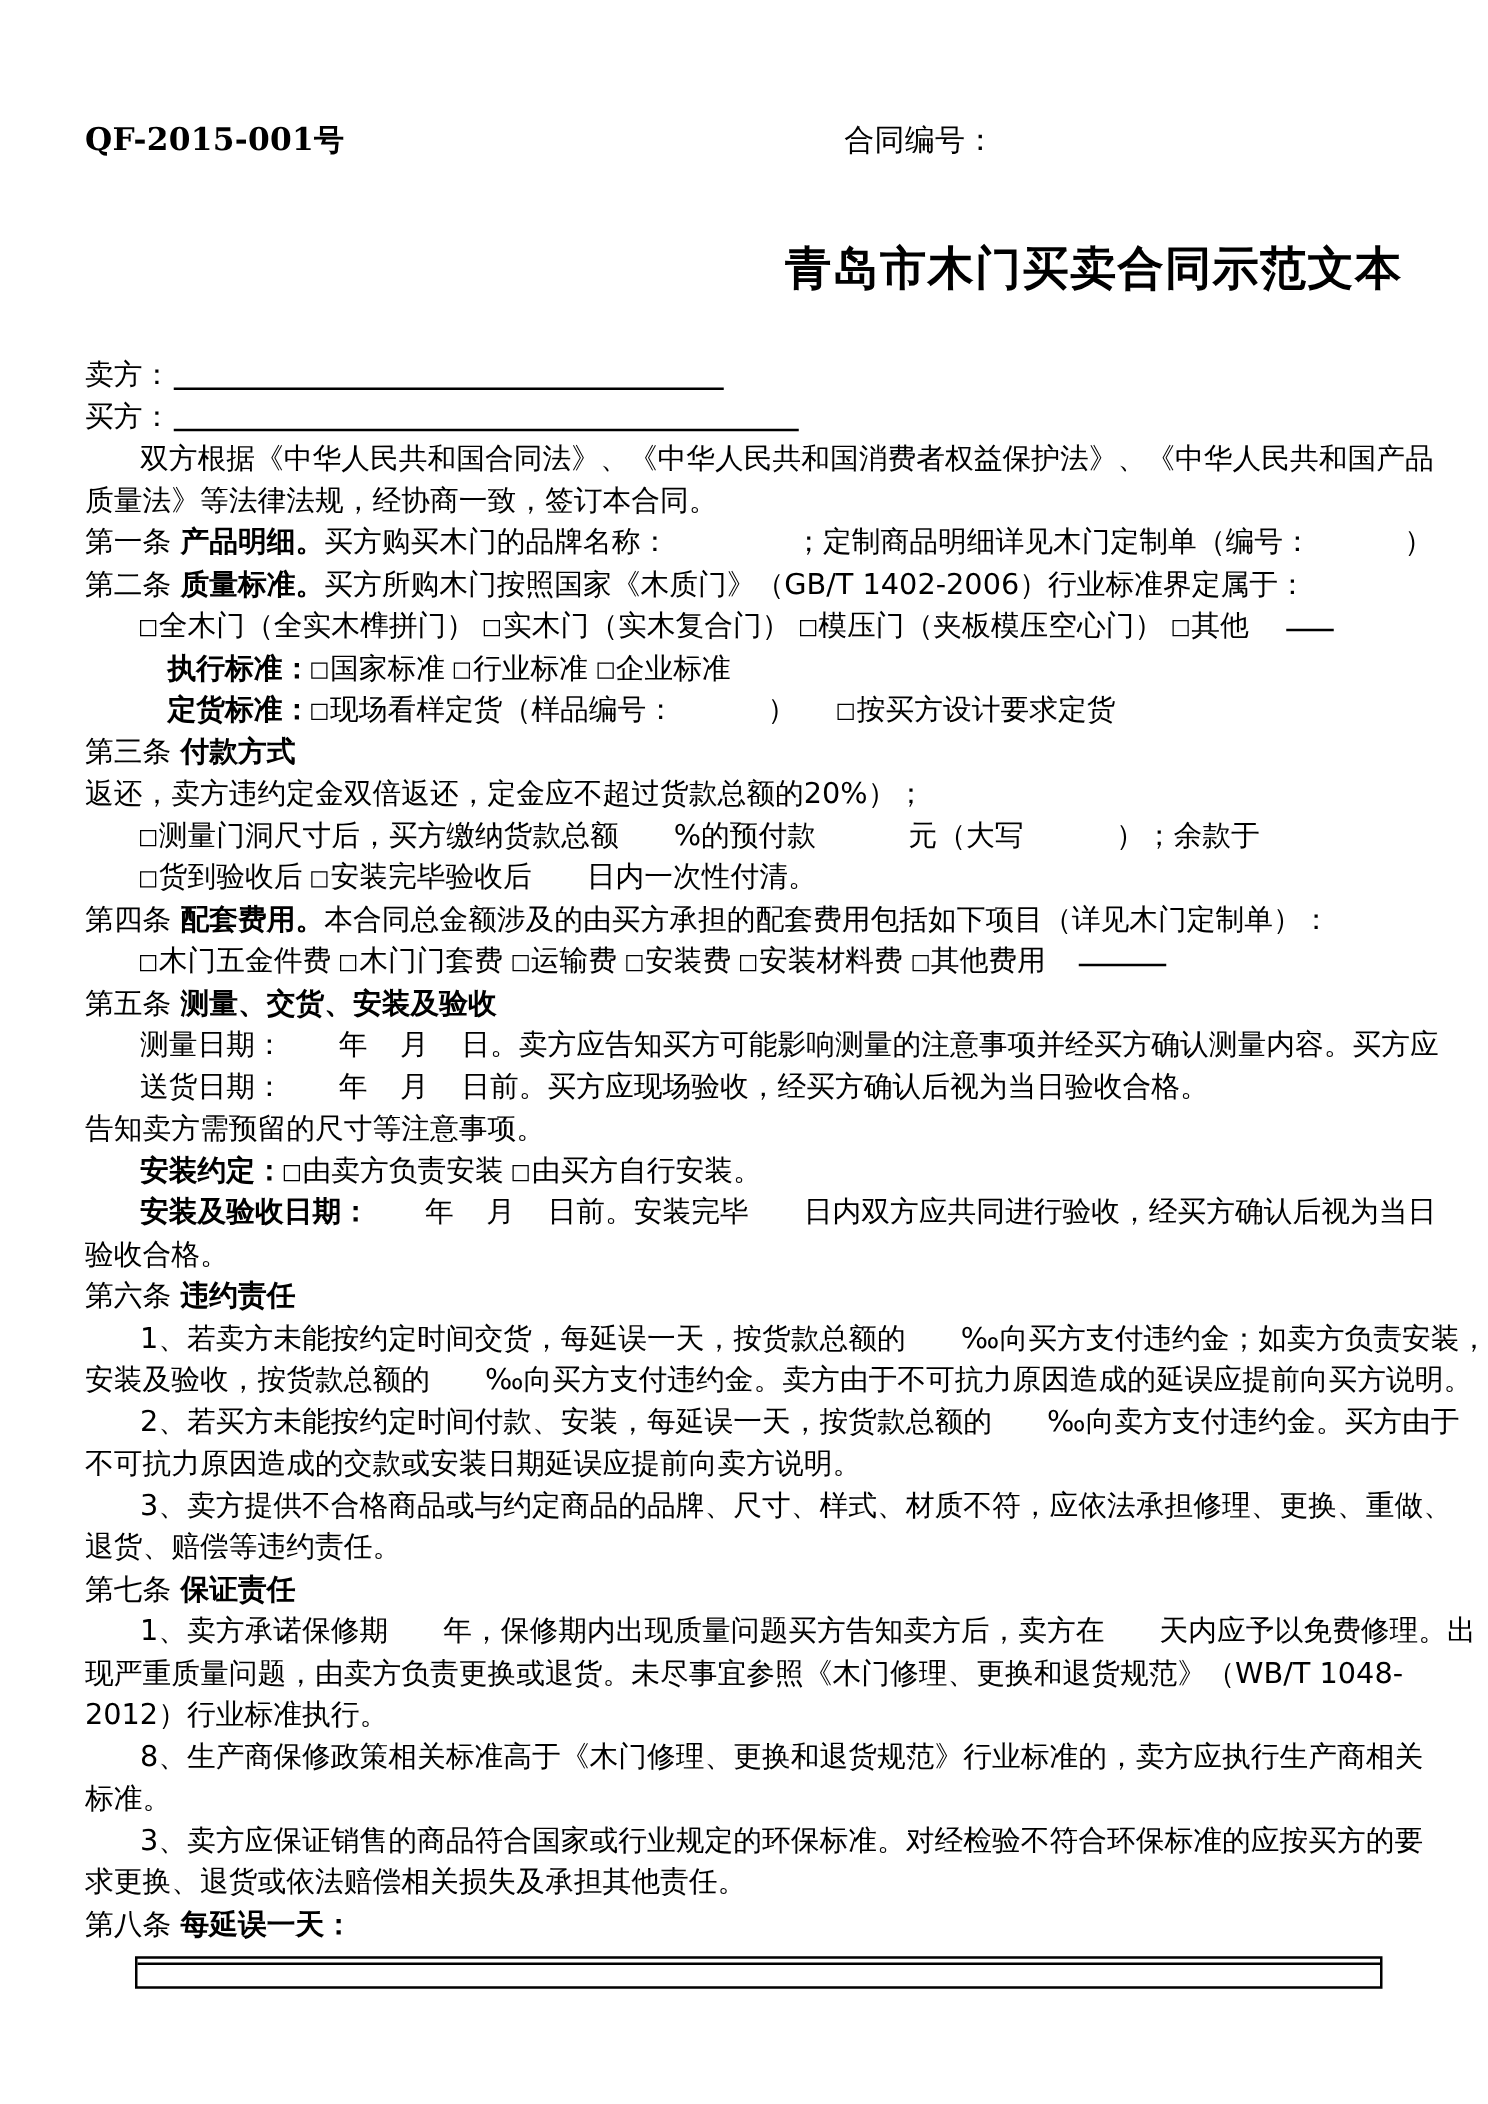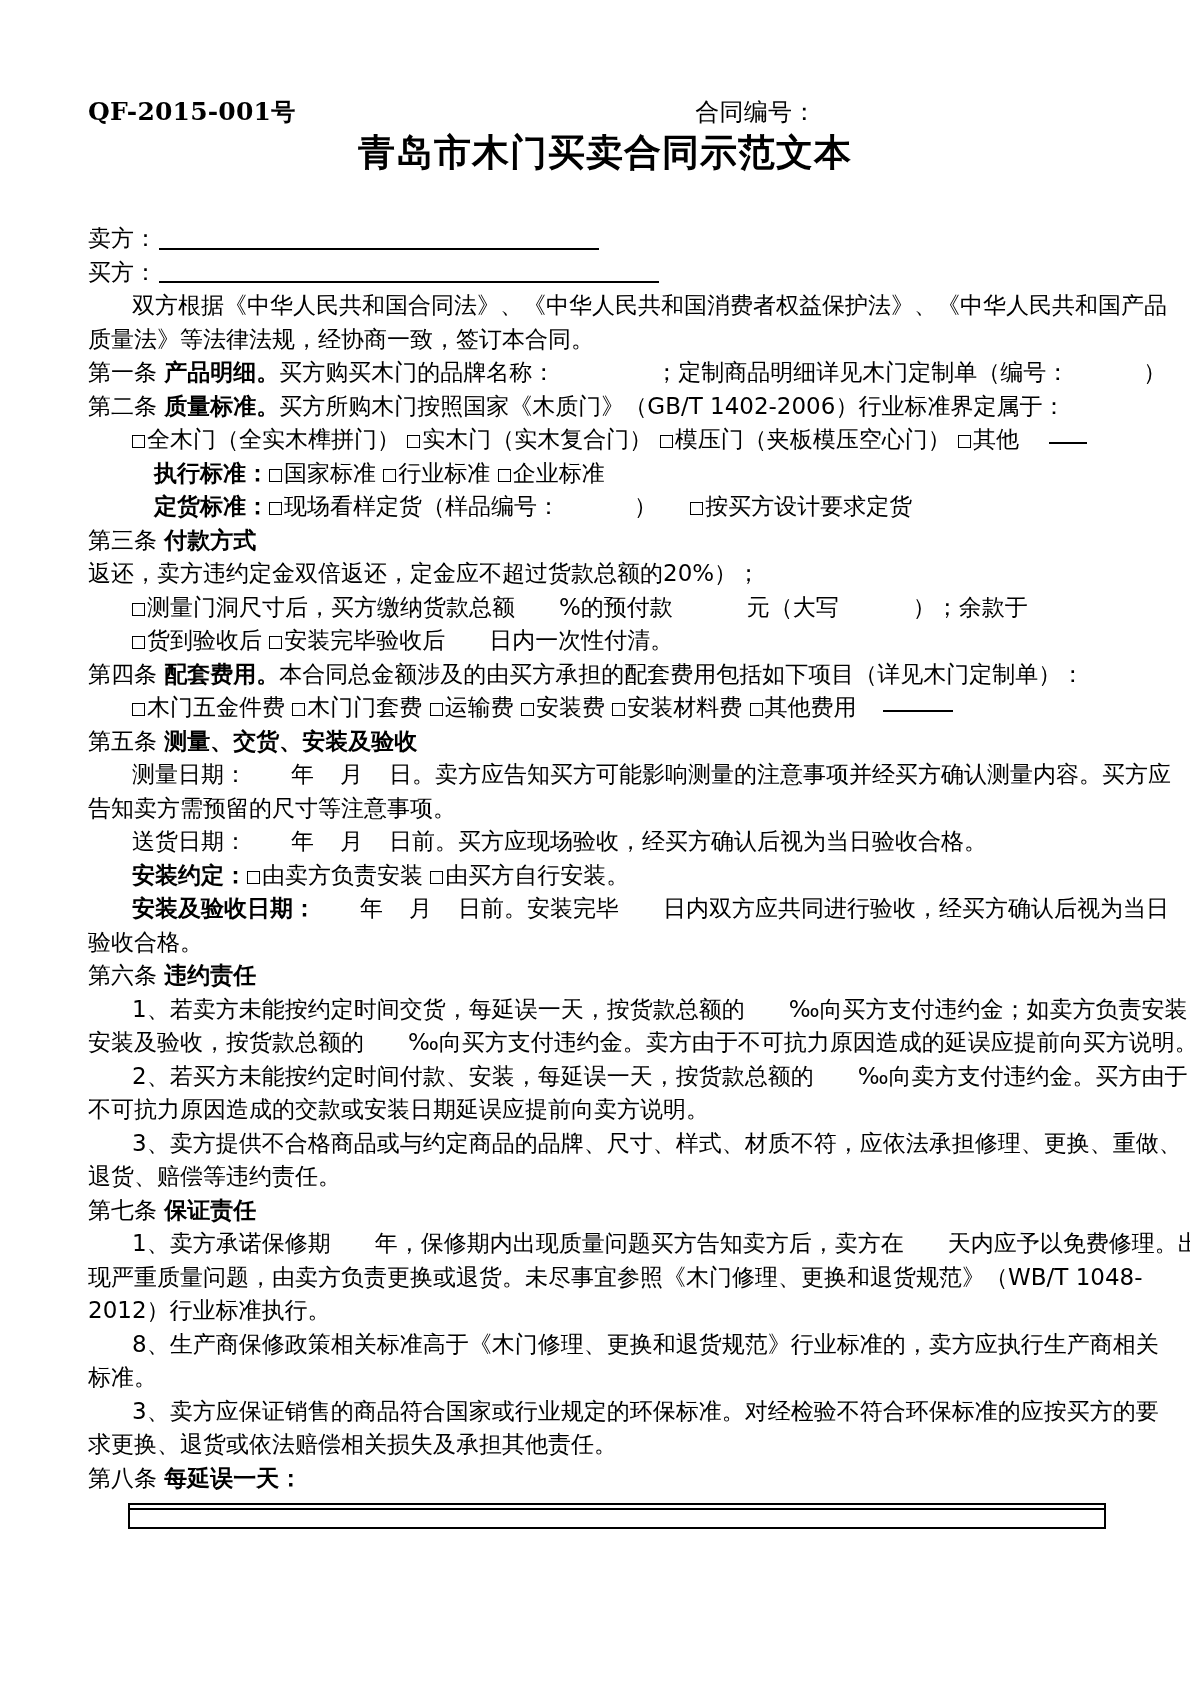--- a/index.html
+++ b/index.html
@@ -10,21 +10,21 @@
   body {
     font-family: "DejaVu Sans", "Liberation Sans", sans-serif;
     color: #000000;
   }
   .page {
     position: relative;
     width: 1190px;
     height: 1683px;
     background: #ffffff;
     box-sizing: border-box;
-    padding: 96px 68px 0 88px;
+    padding: 96px 68px 0 68px;
     overflow: hidden;
   }
 
   
   .header-row {
     display: flex;
     align-items: baseline;
     font-weight: bold;
     font-size: 25px;
     letter-spacing: 0.2px;
@@ -42,24 +42,25 @@
   .header-right {
     margin-left: 400px;
     font-size: 24px;
     font-weight: normal;
     white-space: nowrap;
     text-align: right;
   }
 
   
   .doc-title {
-    text-align: center;
+    text-align: right;
     font-size: 37px;
     font-weight: bold;
     letter-spacing: 1px;
+    margin-top: 62px;
     margin-bottom: 0;
   }
 
   
   .body-area {
     margin-top: 44px;
     font-size: 23px;
     line-height: 33.5px;
   }
   .line {
@@ -215,24 +216,24 @@
       <span class="cb"></span><span>其他费用</span><span class="fill-mid"></span>
     </div>
 
     <div class="line">
       <span>第五条</span>
       <span class="b">测量、交货、安装及验收</span>
     </div>
     <div class="line indent1">
       <span>测量日期：</span><span class="gap-md"></span><span>年</span><span class="gap-sm"></span><span>月</span><span class="gap-sm"></span><span>日。</span><span>卖方应告知买方可能影响测量的注意事项并经买方确认测量内容。买方应</span>
     </div>
+    <div class="line indent1">
+      <span>送货日期：</span><span class="gap-md"></span><span>年</span><span class="gap-sm"></span><span>月</span><span class="gap-sm"></span><span>日前。</span><span>买方应现场验收，经买方确认后视为当日验收合格。</span>
+    </div>
     <div class="line">告知卖方需预留的尺寸等注意事项。</div>
-    <div class="line indent1">
-      <span>送货日期：</span><span class="gap-md"></span><span>年</span><span class="gap-sm"></span><span>月</span><span class="gap-sm"></span><span>日前。</span><span>买方应现场验收，经买方确认后视为当日验收合格。</span>
-    </div>
     <div class="line indent1">
       <span class="b">安装约定：</span><span class="cb"></span><span>由卖方负责安装</span>
       <span class="cb"></span><span>由买方自行安装。</span>
     </div>
     <div class="line indent1">
       <span class="b">安装及验收日期：</span><span class="gap-md"></span><span>年</span><span class="gap-sm"></span><span>月</span><span class="gap-sm"></span><span>日前。安装完毕</span><span class="gap-md"></span><span>日内双方应共同进行验收，经买方确认后视为当日</span>
     </div>
     <div class="line">验收合格。</div>
 
     <div class="line">

